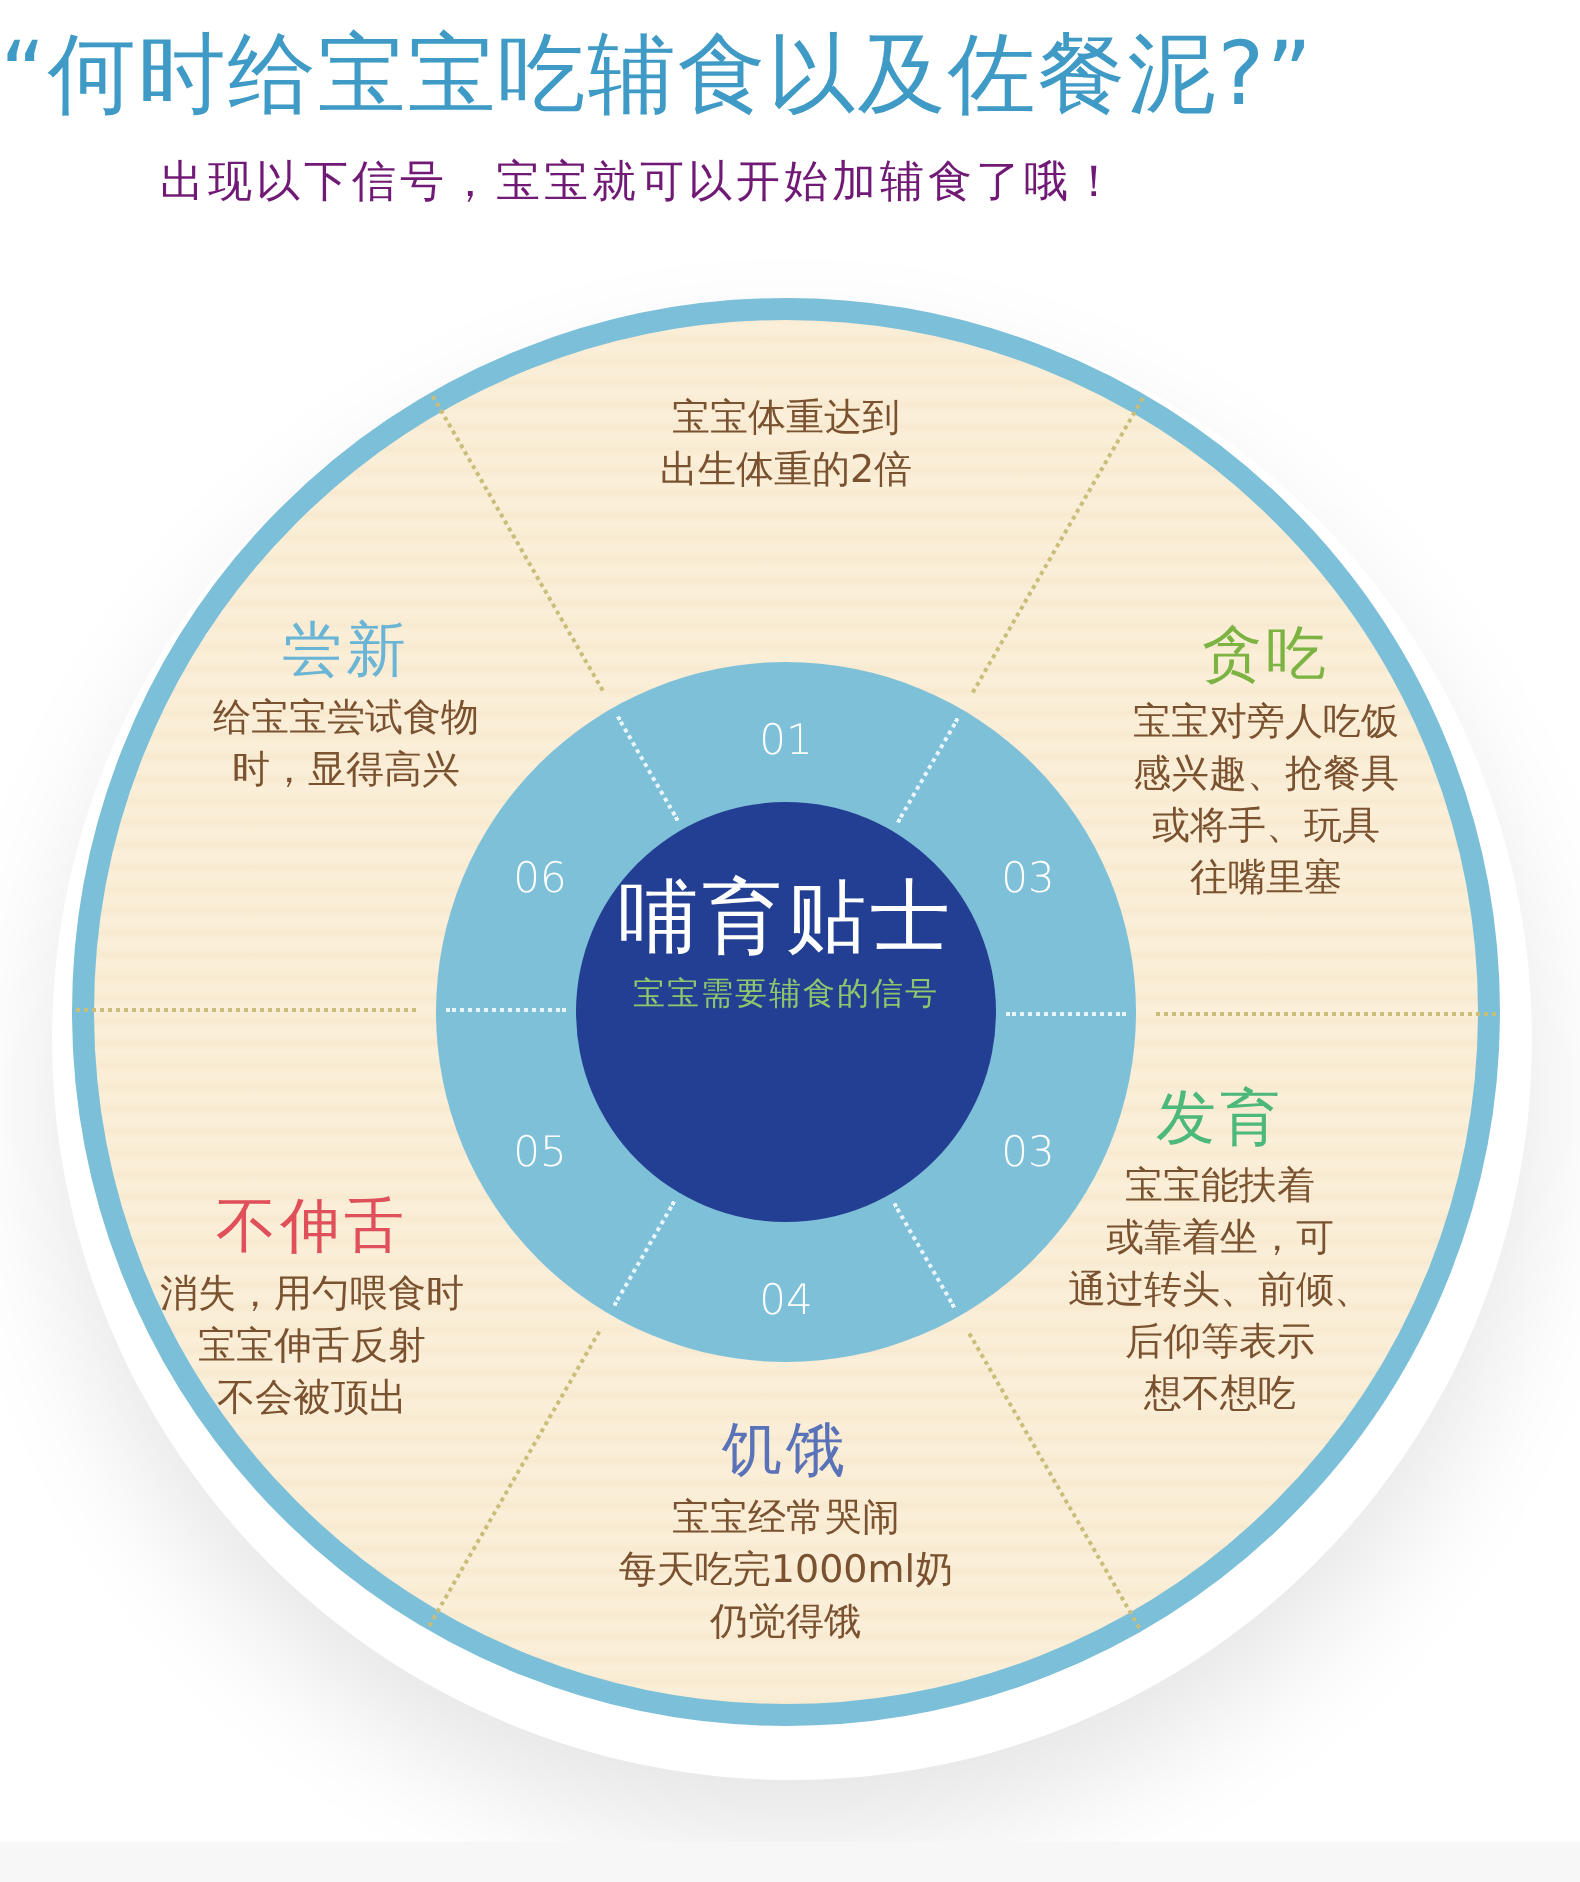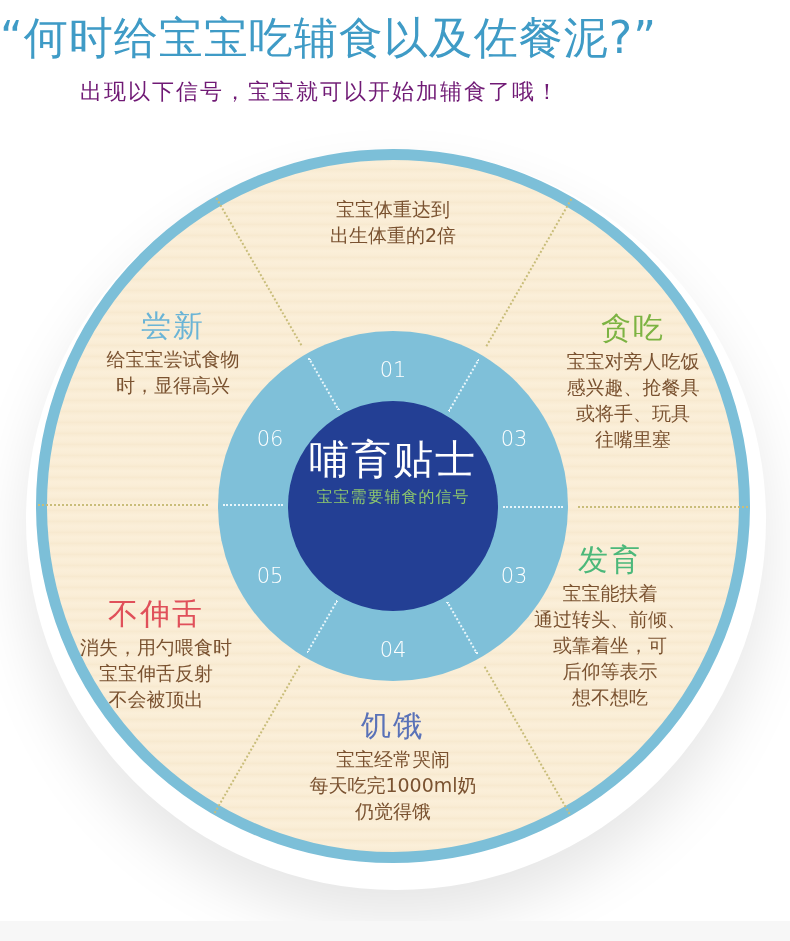--- a/index.html
+++ b/index.html
@@ -120,22 +120,22 @@
   <div class="h" style="color:#7cb342;">贪吃</div>
   <div class="d">宝宝对旁人吃饭</div>
   <div class="d">感兴趣、抢餐具</div>
   <div class="d">或将手、玩具</div>
   <div class="d">往嘴里塞</div>
 </div>
 
 <div class="item" style="left:515px; top:540px; width:190px;">
   <div class="h" style="color:#4cb87a;">发育</div>
   <div class="d">宝宝能扶着</div>
+  <div class="d">或靠着坐，可</div>
   <div class="d">通过转头、前倾、</div>
-  <div class="d">或靠着坐，可</div>
   <div class="d">后仰等表示</div>
   <div class="d">想不想吃</div>
 </div>
 
 <div class="item" style="left:283px; top:706px; width:220px;">
   <div class="h" style="color:#5a72b8;">饥饿</div>
   <div class="d">宝宝经常哭闹</div>
   <div class="d">每天吃完1000ml奶</div>
   <div class="d">仍觉得饿</div>
 </div>

